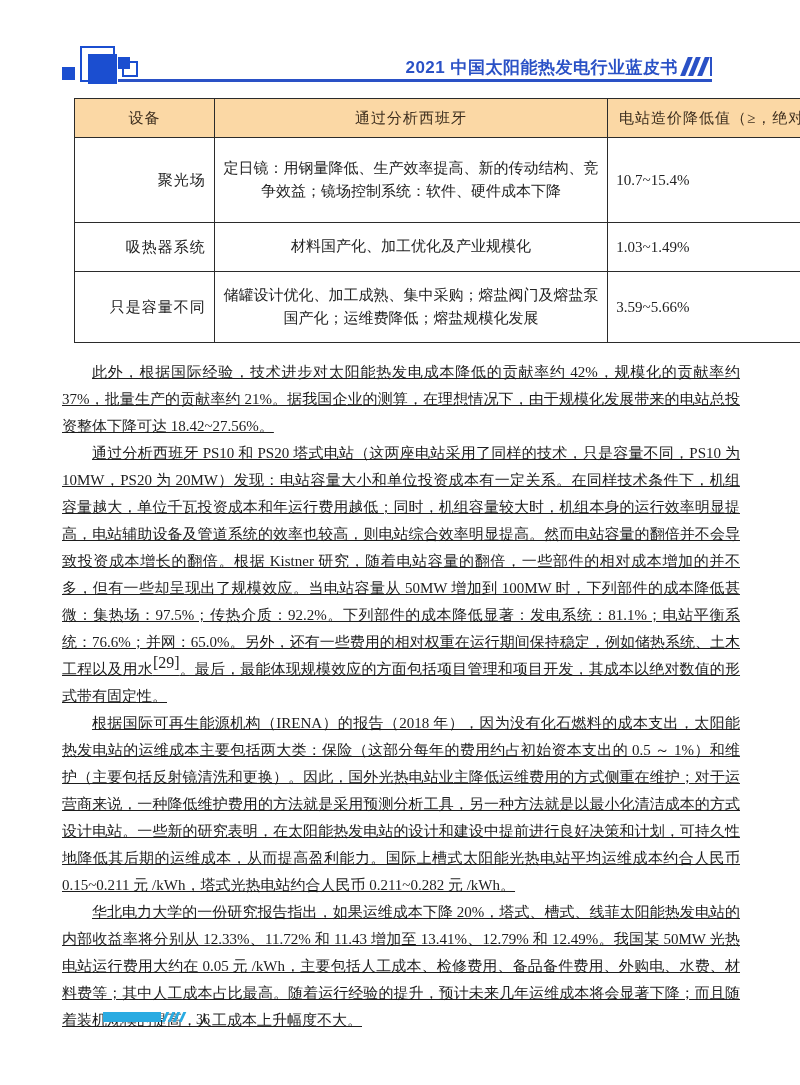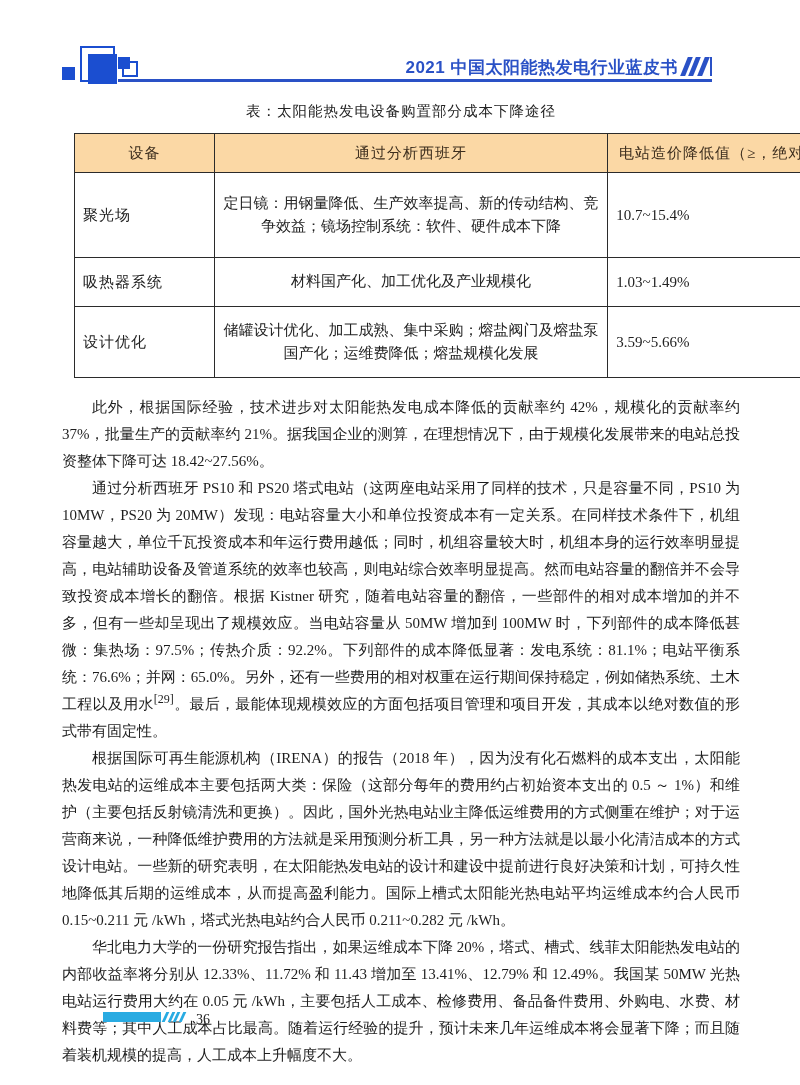--- a/index.html
+++ b/index.html
@@ -38,37 +38,38 @@
   table.cost th,table.cost td{
     border:1.6px solid #2b2b2b;
     padding:4px 8px;
     vertical-align:middle;
   }
   table.cost th{
     background:#fbd8a5;
     font-weight:normal;color:#3d2e1e;
     height:30px;font-size:15px;letter-spacing:1px;
   }
-  td.c-dev{width:102px;text-align:left;letter-spacing:1px;}
+  td.c-dev{width:102px;text-align:right;letter-spacing:1px;}
   td.c-path{width:318px;text-align:center;line-height:1.55;padding-left:7px;}
   td.c-val{width:187px;}
   tr.r1 td{height:76px;}
   tr.r2 td{height:40px;}
   tr.r3 td{height:62px;}
   tr.r4 td{height:40px;}
 
   .bodytext{margin-top:16px;}
   .bodytext p{
     margin:0;padding:0;
     font-size:15px;line-height:27px;
     text-align:justify;
     text-indent:2em;
     color:#1d1d1d;
+    text-decoration:underline;
   }
-  .bodytext p sup{font-size:12px;line-height:0;}
+  .bodytext p sup{font-size:16px;line-height:0;}
 
   
   .footer{position:absolute;left:62px;top:1012px;display:flex;height:14px;padding-left:41px;}
   .ftr-bar{width:58px;height:10px;background:#29abe2;}
   .ftr-slashes{display:flex;margin-left:3px;height:10px;align-items:center;}
   .ftr-slash{width:3px;height:10px;background:#29abe2;transform:skewX(-25deg);margin-right:2.5px;}
   .ftr-num{margin-left:10px;font-size:14px;color:#222;font-family:"Liberation Serif",serif;}
 </style>
 </head>
 <body>
@@ -87,21 +88,20 @@
       <div class="hdr-slash"></div>
         <div class="hdr-slash"></div>
         <div class="hdr-slash"></div>
       <div class="hdr-bar-end"></div>
     </div>
     <div class="hdr-line"></div>
   </div>
 
   <div class="content">
 
-    <div class="tbl-caption">表：太阳能热发电设备购置部分成本下降途径</div>
 
     <table class="cost">
       <thead>
         <tr>
           <th>设备</th>
           <th>通过分析西班牙</th>
           <th>电站造价降低值（≥，绝对值）</th>
         </tr>
       </thead>
       <tbody>
@@ -109,21 +109,21 @@
           <td class="c-dev">聚光场</td>
           <td class="c-path">定日镜：用钢量降低、生产效率提高、新的传动结构、竞争效益；镜场控制系统：软件、硬件成本下降</td>
           <td class="c-val">10.7~15.4%</td>
         </tr>
         <tr class="r2">
           <td class="c-dev">吸热器系统</td>
           <td class="c-path">材料国产化、加工优化及产业规模化</td>
           <td class="c-val">1.03~1.49%</td>
         </tr>
         <tr class="r3">
-          <td class="c-dev">设计优化</td>
+          <td class="c-dev">只是容量不同</td>
           <td class="c-path">储罐设计优化、加工成熟、集中采购；熔盐阀门及熔盐泵国产化；运维费降低；熔盐规模化发展</td>
           <td class="c-val">3.59~5.66%</td>
         </tr>
       </tbody>
     </table>
 
     <div class="bodytext">
       <p><span>此外，根据国际经验，技术进步对太阳能热发电成本降低的贡献率约 42%，规模化的贡献率约 37%，批量生产的贡献率约 21%。据我国企业的测算，在理想情况下，由于规模化发展带来的电站总投资整体下降可达 18.42~27.56%。</span></p>
       <p><span>通过分析西班牙 PS10 和 PS20 塔式电站（这两座电站采用了同样的技术，只是容量不同，PS10 为 10MW，PS20 为 20MW）发现：电站容量大小和单位投资成本有一定关系。在同样技术条件下，机组容量越大，单位千瓦投资成本和年运行费用越低；同时，机组容量较大时，机组本身的运行效率明显提高，电站辅助设备及管道系统的效率也较高，则电站综合效率明显提高。然而电站容量的翻倍并不会导致投资成本增长的翻倍。根据 Kistner 研究，随着电站容量的翻倍，一些部件的相对成本增加的并不多，但有一些却呈现出了规模效应。当电站容量从 50MW 增加到 100MW 时，下列部件的成本降低甚微：集热场：97.5%；传热介质：92.2%。下列部件的成本降低显著：发电系统：81.1%；电站平衡系统：76.6%；并网：65.0%。另外，还有一些费用的相对权重在运行期间保持稳定，例如储热系统、土木工程以及用水</span><sup>[29]</sup><span>。最后，最能体现规模效应的方面包括项目管理和项目开发，其成本以绝对数值的形式带有固定性。</span></p>
       <p><span>根据国际可再生能源机构（IRENA）的报告（2018 年），因为没有化石燃料的成本支出，太阳能热发电站的运维成本主要包括两大类：保险（这部分每年的费用约占初始资本支出的 0.5 ～ 1%）和维护（主要包括反射镜清洗和更换）。因此，国外光热电站业主降低运维费用的方式侧重在维护；对于运营商来说，一种降低维护费用的方法就是采用预测分析工具，另一种方法就是以最小化清洁成本的方式设计电站。一些新的研究表明，在太阳能热发电站的设计和建设中提前进行良好决策和计划，可持久性地降低其后期的运维成本，从而提高盈利能力。国际上槽式太阳能光热电站平均运维成本约合人民币 0.15~0.211 元 /kWh，塔式光热电站约合人民币 0.211~0.282 元 /kWh。</span></p>

